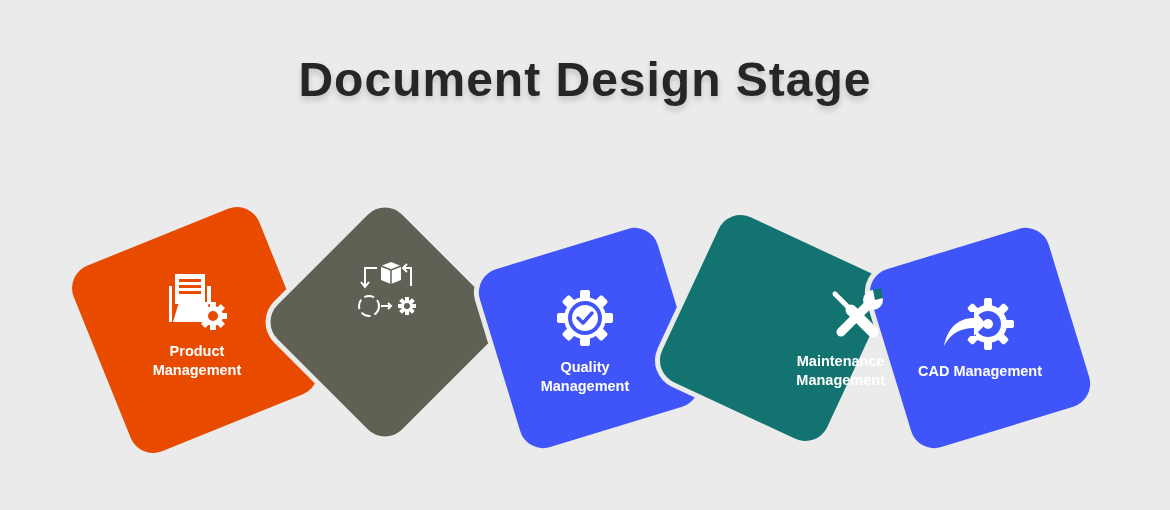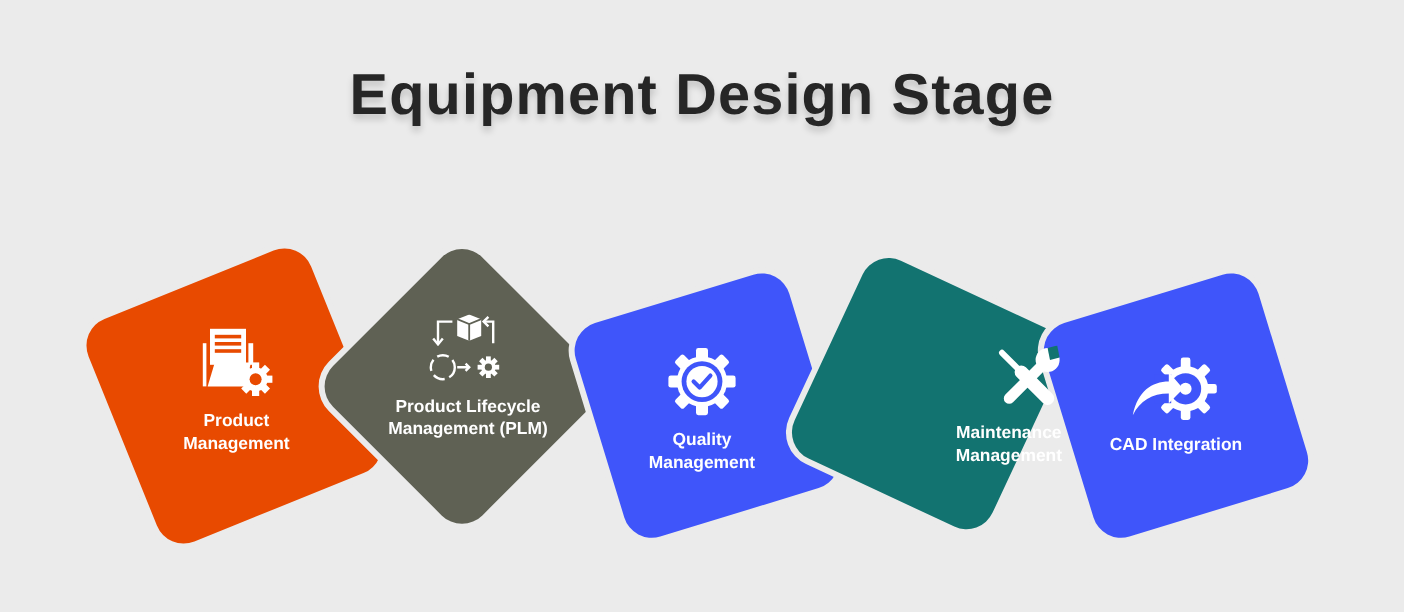--- a/index.html
+++ b/index.html
@@ -6,21 +6,21 @@
   body { width:1170px; height:510px; background:#ebebeb; position:relative; overflow:hidden; font-family:"Liberation Sans", sans-serif; }
   .title { position:absolute; top:52px; left:0; width:1170px; text-align:center; font-size:48px; font-weight:bold; color:#262626; letter-spacing:1px; text-shadow:0 4px 6px rgba(0,0,0,0.18); }
   .tile { position:absolute; border-radius:24px; box-shadow:0 0 0 5px #ebebeb; }
   .content { position:absolute; display:flex; flex-direction:column; align-items:center; color:#fff; text-align:center; }
   .label { font-weight:bold; font-size:14.5px; line-height:19px; white-space:pre-line; margin-top:10px; }
   svg { display:block; }
 </style>
 </head>
 <body>
 
-<div class="title">Equipment Design Stage</div>
+<div class="title">Document Design Stage</div>
 
 <div class="tile" style="left:95px;top:230px;width:200px;height:200px;background:#e84a00;transform:rotate(-22deg);"></div>
 
 <div class="tile" style="left:297px;top:234px;width:176px;height:176px;background:#5f6154;transform:rotate(45deg);"></div>
 
 <div class="tile" style="left:496px;top:245px;width:186px;height:186px;background:#3f55fa;transform:rotate(-17deg);"></div>
 
 <div class="tile" style="left:682px;top:237px;width:182px;height:182px;background:#127370;transform:rotate(25deg);"></div>
 
 <div class="tile" style="left:887px;top:245px;width:186px;height:186px;background:#3f55fa;transform:rotate(-17deg);"></div>
@@ -70,22 +70,20 @@
         <g fill="#fff">
           <rect x="-2" y="-9" width="4" height="18"></rect>
           <rect x="-9" y="-2" width="18" height="4"></rect>
           <rect x="-2" y="-9" width="4" height="18" transform="rotate(45)"></rect>
           <rect x="-2" y="-9" width="4" height="18" transform="rotate(-45)"></rect>
         </g>
         <circle r="3" fill="#5f6154"></circle>
       </g>
     </svg>
   </span>
-  <div class="label">Product Lifecycle
-Management (PLM)</div>
 </div>
 
 <div class="content" style="left:490px;top:288px;width:190px;justify-content:flex-end;">
   <span>
     <svg width="60" height="60" viewBox="0 0 60 60">
       <g fill="#fff">
         <rect x="25" y="2" width="10" height="56" rx="2"></rect>
         <rect x="2" y="25" width="56" height="10" rx="2"></rect>
         <rect x="25" y="2" width="10" height="56" rx="2" transform="rotate(45 30 30)"></rect>
         <rect x="25" y="2" width="10" height="56" rx="2" transform="rotate(-45 30 30)"></rect>
@@ -127,14 +125,14 @@
           <rect x="-4" y="-26" width="8" height="52" rx="2" transform="rotate(-45)"></rect>
           <circle r="19"></circle>
         </g>
         <circle r="13" fill="#3f55fa"></circle>
         <circle r="5" fill="#fff"></circle>
       </g>
       <rect x="20" y="16" width="14" height="24" fill="#3f55fa"></rect>
       <path d="M2 50 C6 30 18 22 32 22 L32 14 L44 28 L32 40 L32 32 C18 32 8 38 2 50 Z" fill="#fff"></path>
     </svg>
   </span>
-  <div class="label">CAD Integration</div>
+  <div class="label">CAD Management</div>
 </div>
 
 </body></html>

